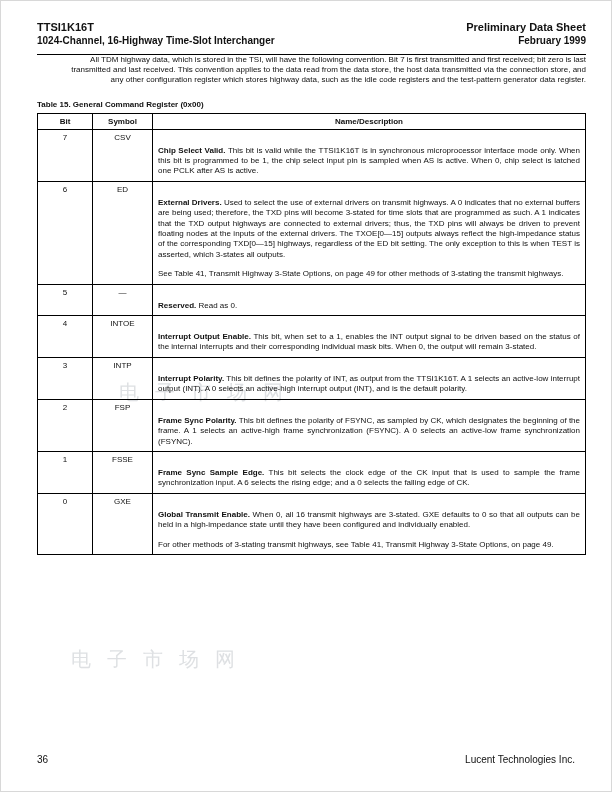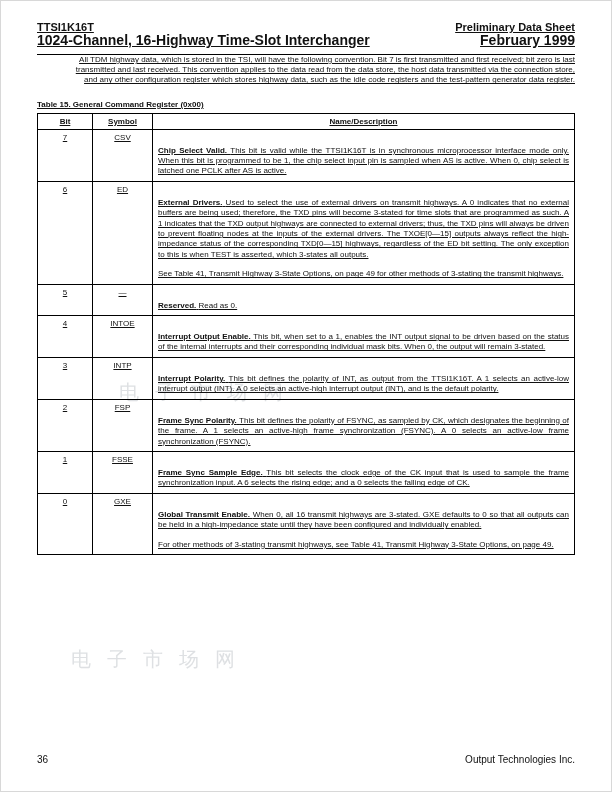--- a/index.html
+++ b/index.html
@@ -7,27 +7,27 @@
     position:relative;
     width:612px; height:792px;
     margin:0 auto;
     background:#ffffff;
     font-family:"Liberation Sans", sans-serif;
     color:#111;
     overflow:hidden;
     box-sizing:border-box;
     border:1px solid #d8d8d8;
   }
-  .content { position:absolute; left:36px; right:36px; top:20px;text-decoration:underline; }
+  .content { position:absolute; left:36px; right:25px; top:20px; }
 
   
   .hdr { display:flex; justify-content:space-between; align-items:flex-start;
          border-bottom:1.3px solid #000; padding-bottom:7px; }
   .hdr .t1 { font-size:11px; font-weight:bold; line-height:13px; }
-  .hdr .t2 { font-size:14px; font-weight:bold; line-height:13px; }
+  .hdr .t2 { font-size:10px; font-weight:bold; line-height:13px; }
   .hdr .right { text-align:right; }
 
   h1.section { font-size:12.5px; font-weight:bold; margin:24px 0 14px 0; }
 
   .note { font-size:8px; margin:0 0 9px 0; line-height:10.4px; }
   .note b { font-weight:bold; }
 
   .body-para { font-size:8px; line-height:10.2px; margin:0 0 0 28px; text-align:right; }
 
   .table-caption { font-size:8px; font-weight:bold; margin:14px 0 4px 0; }
@@ -155,16 +155,16 @@
             <p class="desc2">For other methods of 3-stating transmit highways, see Table 41, Transmit Highway 3-State Options, on page 49.</p>
           </td>
         </tr>
       </tbody>
     </table>
 
   </div>
 
   <div class="ftr">
     <span>36</span>
-    <span>Output Technologies Inc.</span>
+    <span>Lucent Technologies Inc.</span>
   </div>
 
 </div>
 
 </body></html>

